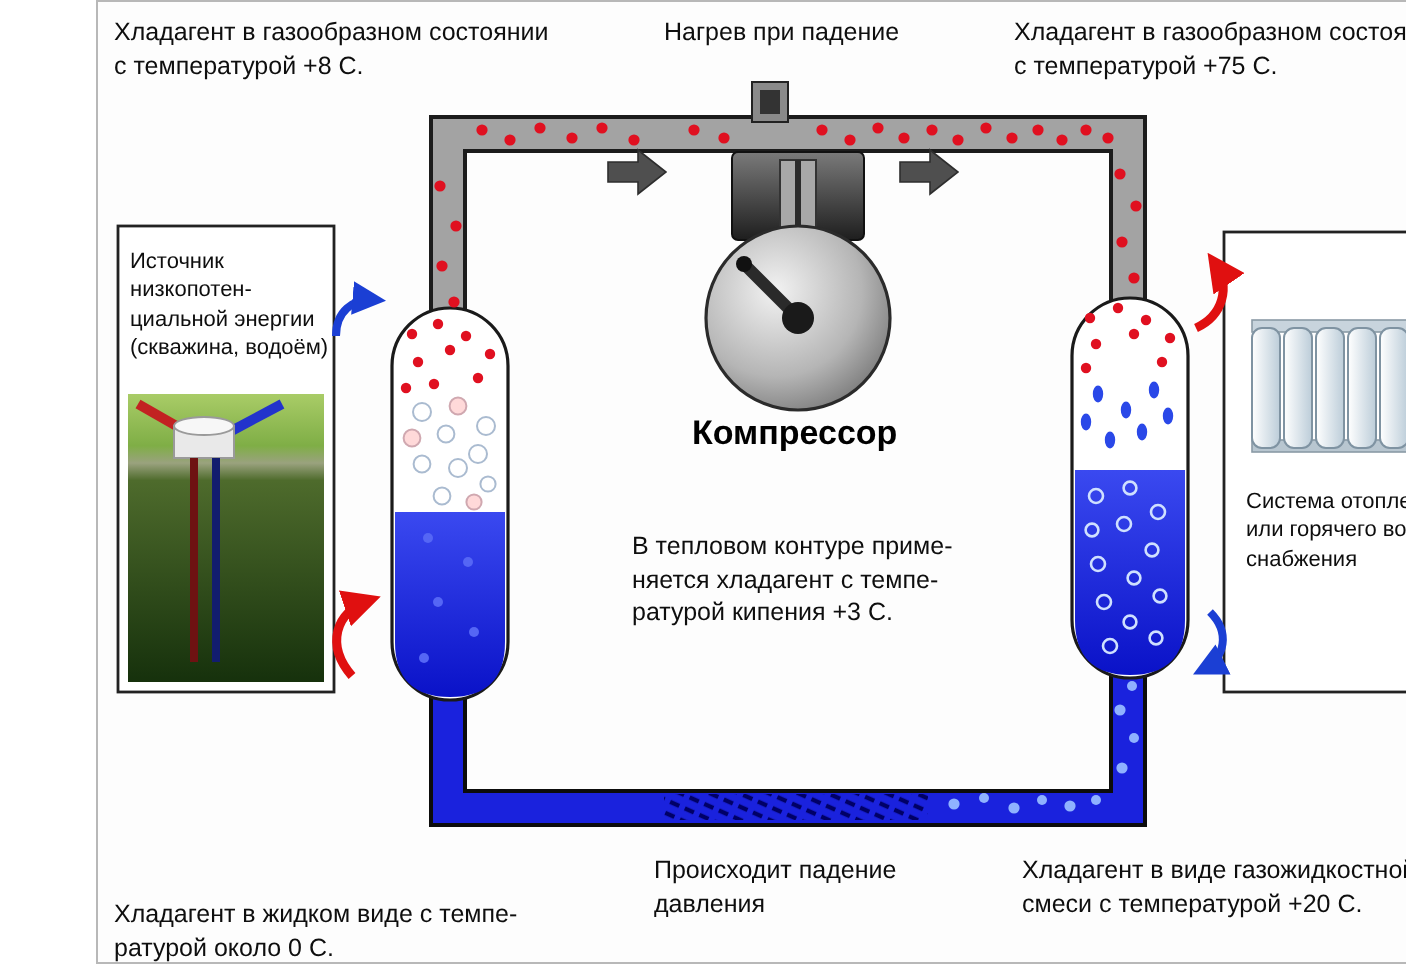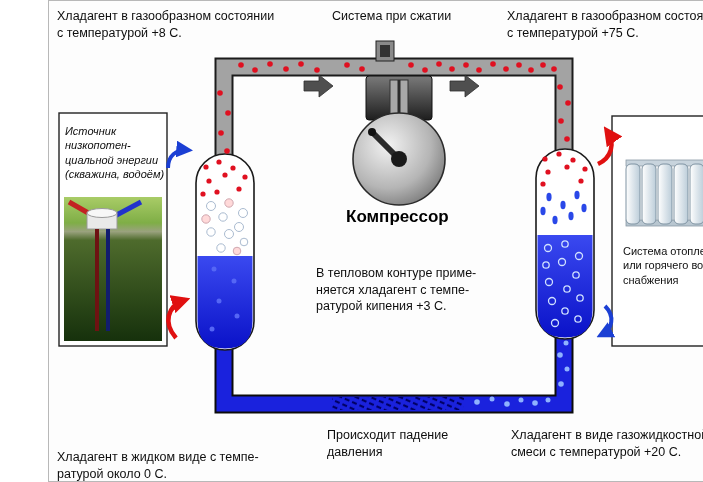--- a/index.html
+++ b/index.html
@@ -240,26 +240,26 @@
 
     <path d="M 127 337 C 114 322, 118 305, 136 299" fill="none" stroke="#e01010" stroke-width="4.5" marker-end="url(#mRed)"></path>
     <path d="M 119 167 C 119 155, 127 148, 139 149" fill="none" stroke="#1b3fd4" stroke-width="4" marker-end="url(#mBlue)"></path>
     <path d="M 549 163 C 562 157, 567 143, 558 130" fill="none" stroke="#e01010" stroke-width="4.5" marker-end="url(#mRed)"></path>
     <path d="M 556 305 C 566 315, 564 328, 552 334" fill="none" stroke="#1b3fd4" stroke-width="4" marker-end="url(#mBlue)"></path>
   </svg>
 
   <div class="lbl" style="left:8px; top:7px;">Хладагент в газообразном состоянии
 с температурой +8 С.</div>
 
-  <div class="lbl" style="left:283px; top:7px;">Система при сжатии</div>
+  <div class="lbl" style="left:283px; top:7px;">Нагрев при падение</div>
 
   <div class="lbl" style="left:458px; top:7px;">Хладагент в газообразном состоянии
 с температурой +75 С.</div>
 
-  <div class="lbl sm" style="left:16px; top:123px; width:100px;font-style:italic;">Источник низкопотен-
+  <div class="lbl sm" style="left:16px; top:123px; width:100px;">Источник низкопотен-
 циальной энергии
 (скважина, водоём)</div>
 
   <div class="big" style="position:absolute; left:297px; top:206px;">Компрессор</div>
 
   <div class="lbl" style="left:267px; top:264px;">В тепловом контуре приме-
 няется хладагент с темпе-
 ратурой кипения +3 С.</div>
 
   <div class="lbl sm" style="left:574px; top:243px; width:122px;">Система отопления

